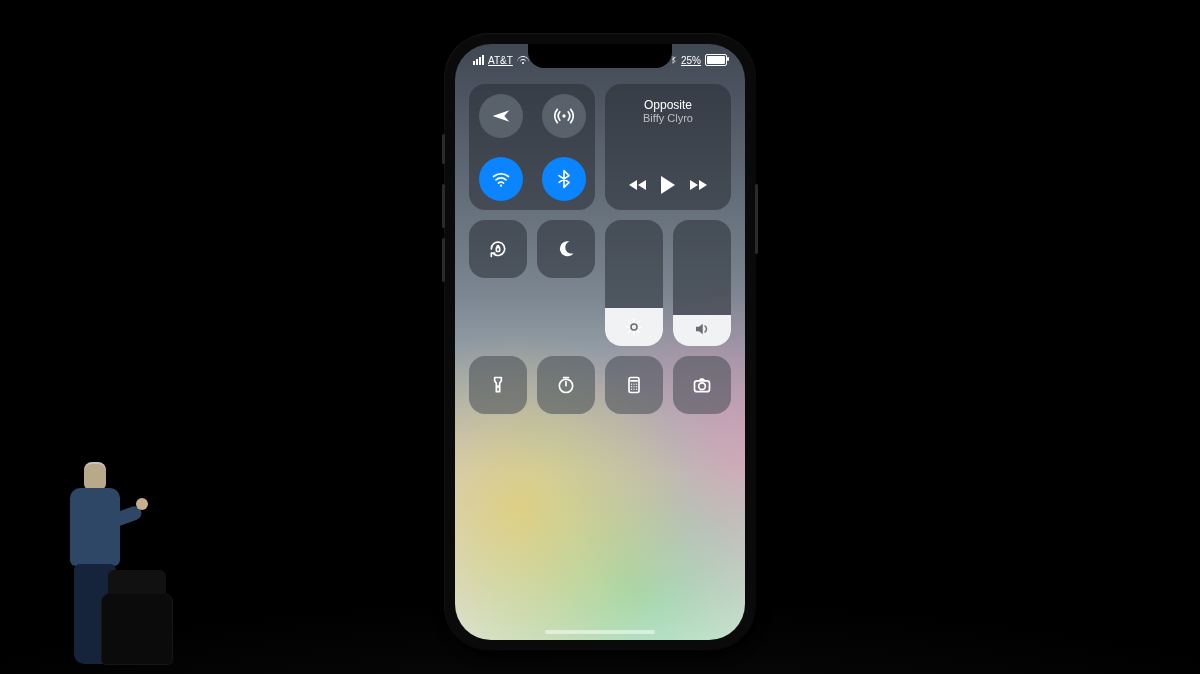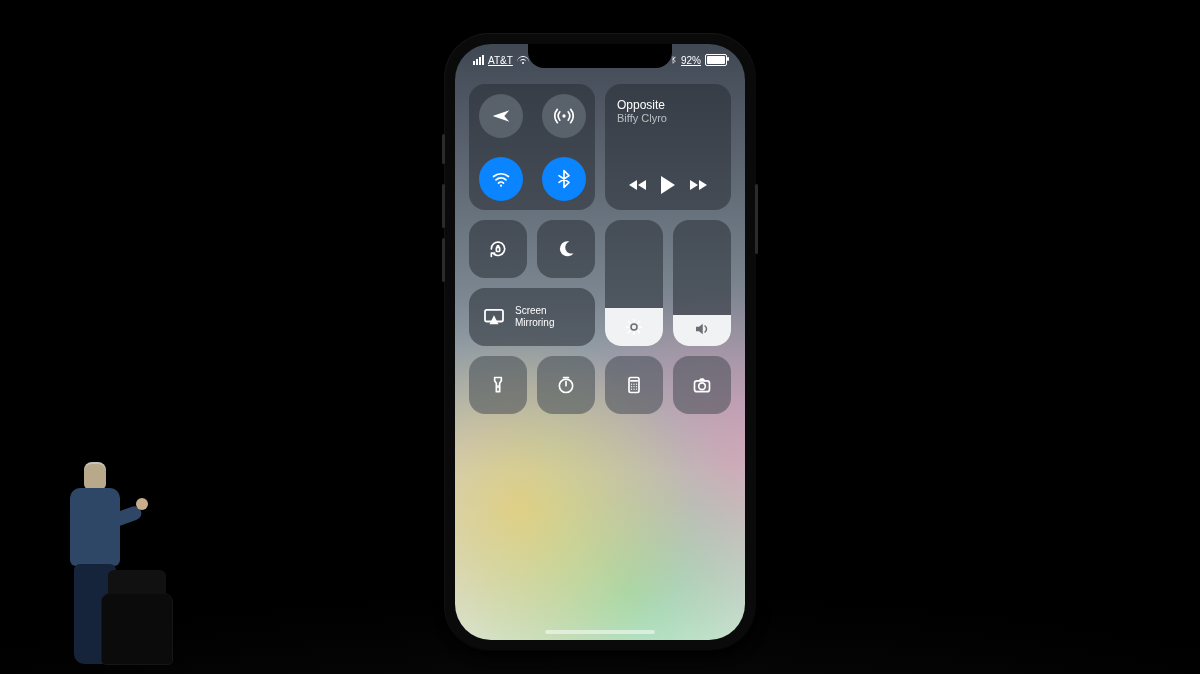--- a/index.html
+++ b/index.html
@@ -124,20 +124,21 @@
   .batt{ position:relative; width:20px; height:10px; border:1px solid #fff; border-radius:2px; }
   .batt::after{content:"";position:absolute;right:-3px;top:2px;width:2px;height:4px;background:#fff;border-radius:1px;}
   .batt i{position:absolute;inset:1px;background:#fff;border-radius:1px;}
 
   
   .cc {
     position:absolute; top:40px; left:14px; right:14px;
     display:grid; grid-template-columns: repeat(4, 1fr);
     grid-auto-rows: 58px; gap:10px;
     z-index:20;
+    text-align:center;
   }
   .panel {
     background: rgba(40,45,52,0.55);
     border-radius: 16px;
     color:#fff;
     position:relative;
     backdrop-filter: blur(2px);
   }
   .panel-lite { background: rgba(70,76,84,0.55); }
 
@@ -228,21 +229,21 @@
           </span>
         <span>AT&amp;T</span>
         <span class="wifi-sm">
             <span class="wifi-dot"></span>
           </span>
       </div>
       <div class="right">
         <svg class="ic" style="width:8px;height:10px" viewBox="0 0 24 24">
             <path d="M12 2v20l7-7-7-6 7-6-7 7"></path>
           </svg>
-        <span>92%</span>
+        <span>25%</span>
         <span class="batt">
             <i></i>
           </span>
       </div>
     </div>
 
     <div class="cc">
 
       <div class="panel conn">
         <div class="rbtn">
@@ -317,28 +318,20 @@
           </svg>
       </div>
       <div class="slider volume" style="grid-column:4;grid-row:3 / span 2">
         <div class="fill"></div>
         <svg class="ic knob-ic" style="width:18px;height:18px" viewBox="0 0 24 24">
             <path class="fill" style="fill:#6a6f76" d="M4 9h4l5-4v14l-5-4H4z"></path>
             <path style="stroke:#6a6f76" d="M16 8a5 5 0 010 8"></path>
           </svg>
       </div>
 
-      <div class="panel mirror" style="grid-row:4">
-        <svg class="ic" style="width:22px;height:18px" viewBox="0 0 24 20">
-            <rect x="2" y="2" width="20" height="13" rx="2"></rect>
-            <polygon class="fill" points="12,8 7,18 17,18"></polygon>
-          </svg>
-        <div class="lbl" style="white-space:pre-line">Screen
-Mirroring</div>
-      </div>
 
       <div class="panel panel-lite tile" style="grid-row:5">
         <svg class="ic" viewBox="0 0 24 24">
             <path d="M8 3h8v4l-2 3v10h-4V10L8 7z"></path>
             <line x1="12" y1="13" x2="12" y2="15"></line>
           </svg>
       </div>
       <div class="panel panel-lite tile" style="grid-row:5">
         <svg class="ic" viewBox="0 0 24 24">
             <circle cx="12" cy="13" r="8"></circle>

